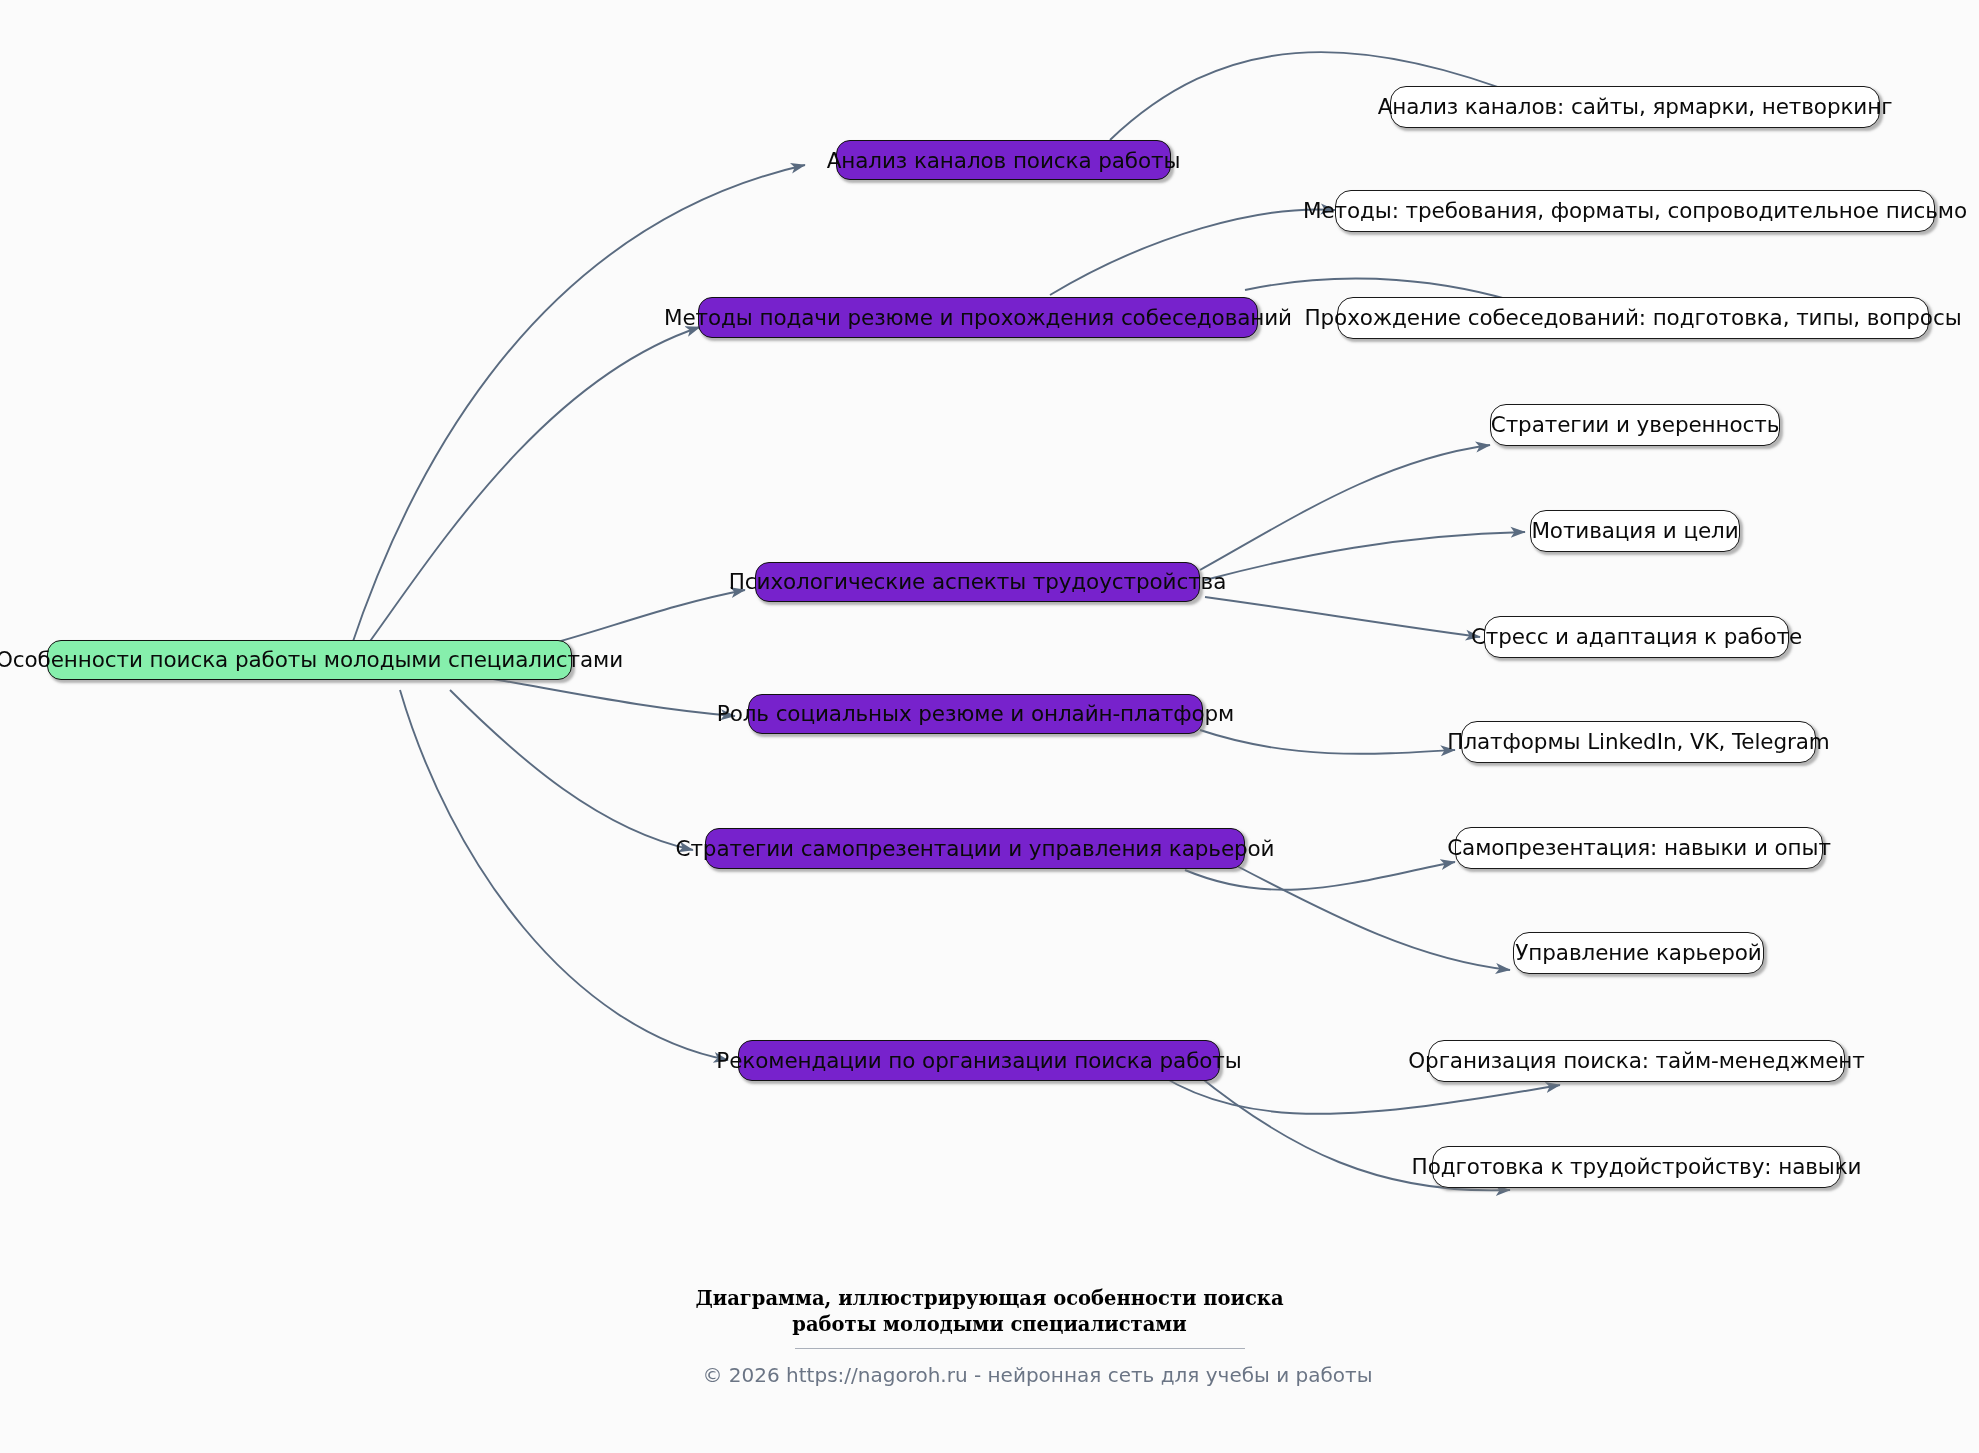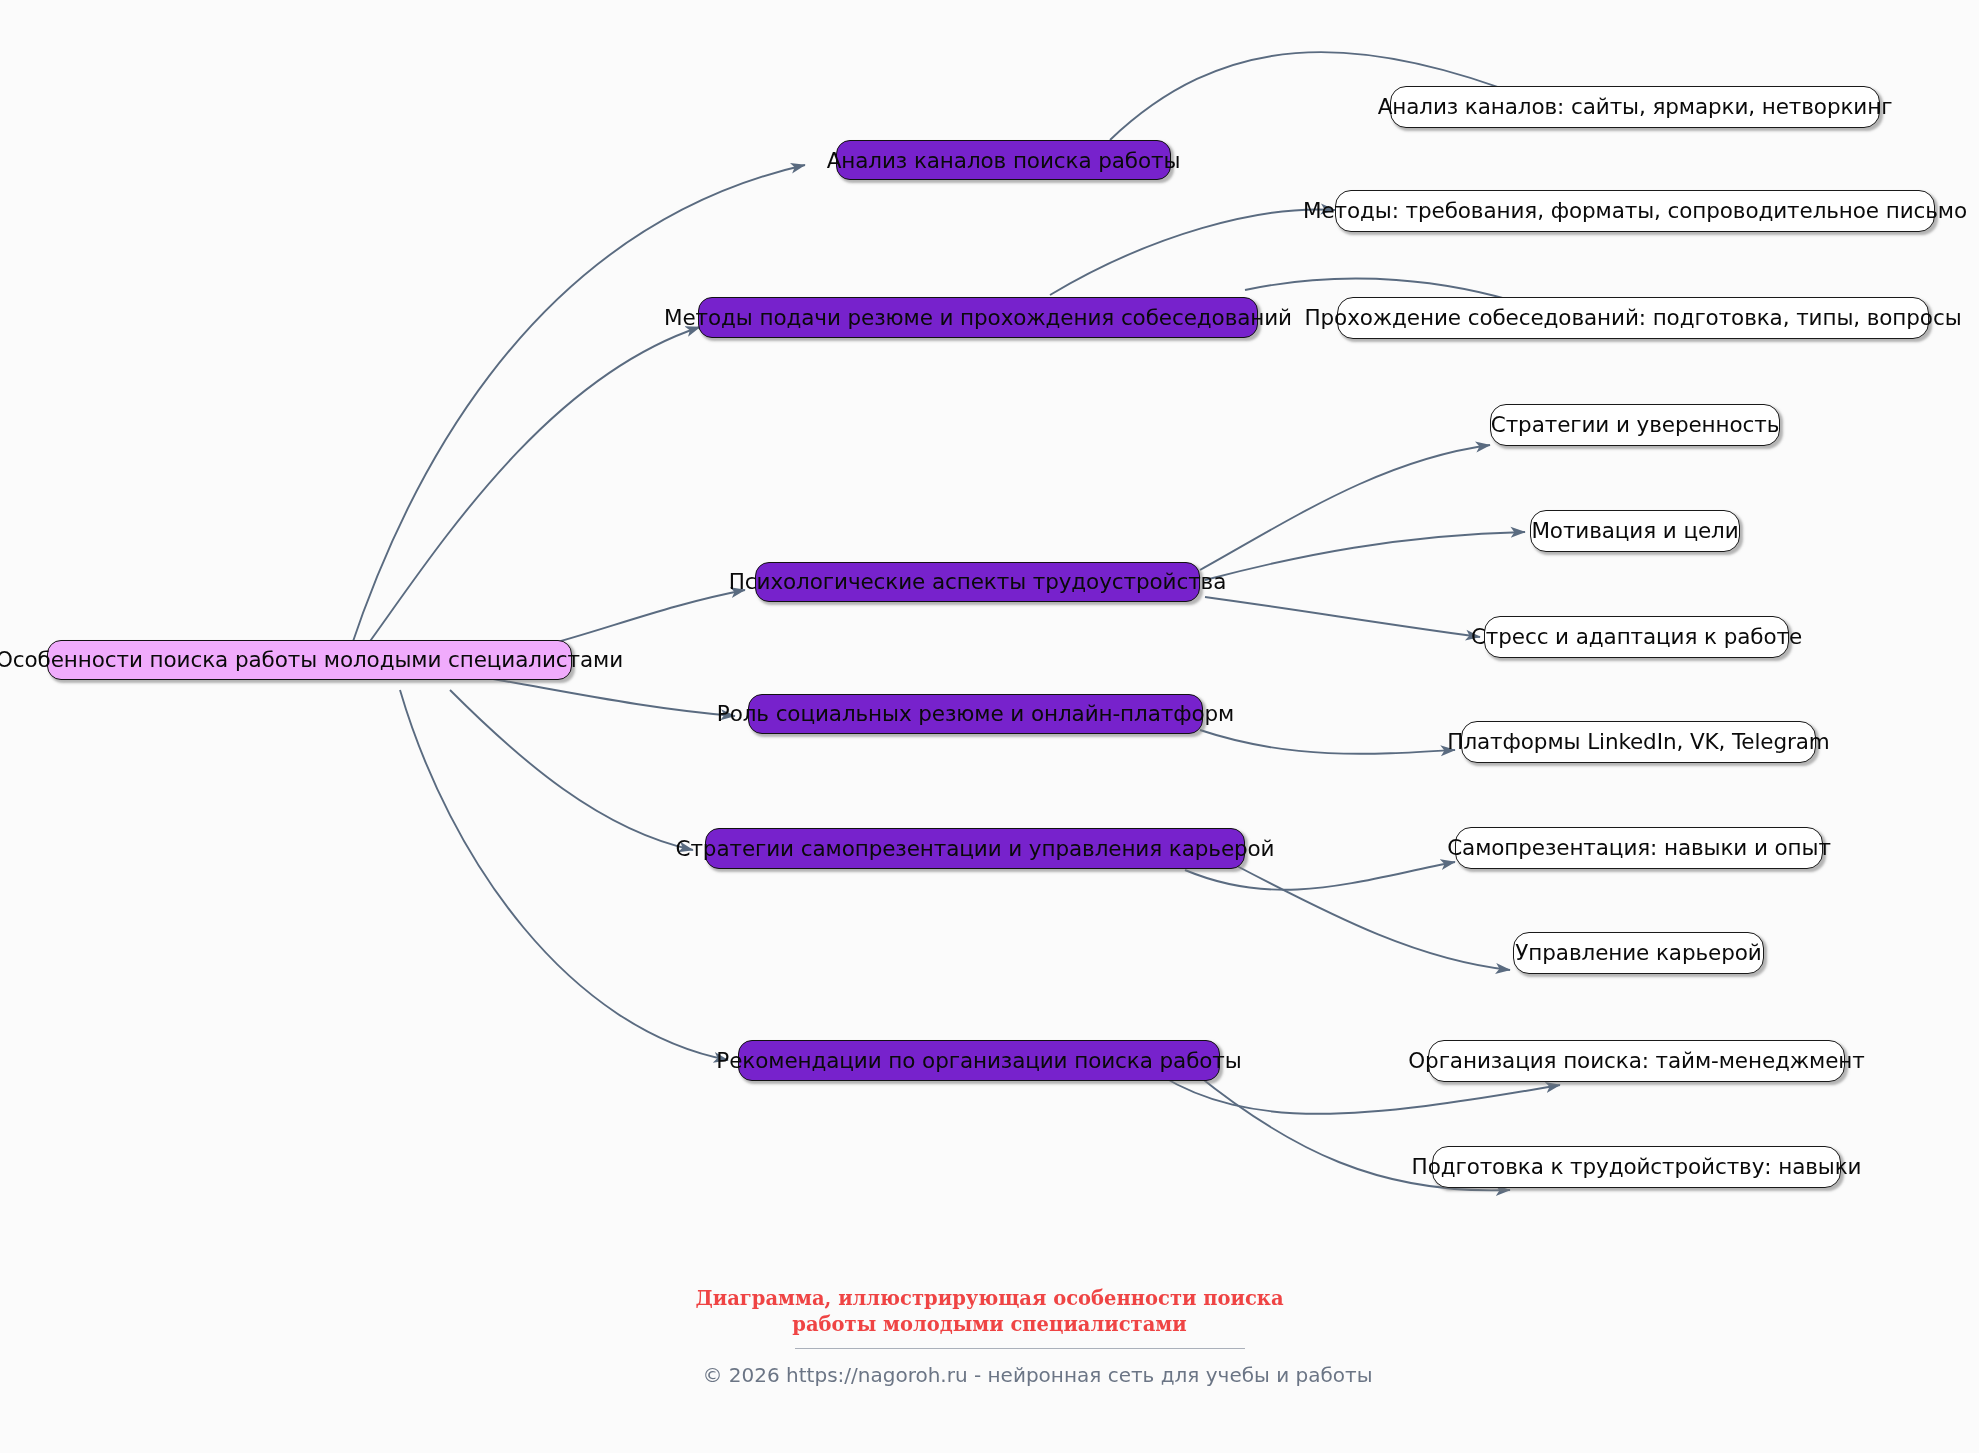--- a/index.html
+++ b/index.html
@@ -37,21 +37,21 @@
     border-radius: 14px;
     border: 1.6px solid #111111;
     box-shadow: 2.5px 2.5px 2.5px rgba(120,120,120,0.55);
     font-size: 21.5px;
     line-height: 1;
     color: #0a0a0a;
     letter-spacing: -0.1px;
     padding: 8px 14px;
   }
   .node.root {
-    background: #f0abfc;
+    background: #86efac;
     border-color: #111111;
   }
   .node.branch {
     background: #7722cc;
     border-color: #111111;
   }
   .node.leaf {
     background: #ffffff;
     border-color: #1a1a1a;
     border-width: 1.5px;
@@ -59,21 +59,21 @@
   }
   .caption {
     position: absolute;
     left: 0;
     width: 1979px;
     text-align: center;
     font-family: "DejaVu Serif", serif;
     font-weight: bold;
     font-size: 19.5px;
     line-height: 1.33;
-    color: #ef4444;
+    color: #000000;
   }
   .caption-rule {
     position: absolute;
     height: 1px;
     background: #aab0ba;
   }
   .copyright {
     position: absolute;
     left: 0;
     width: 1979px;

